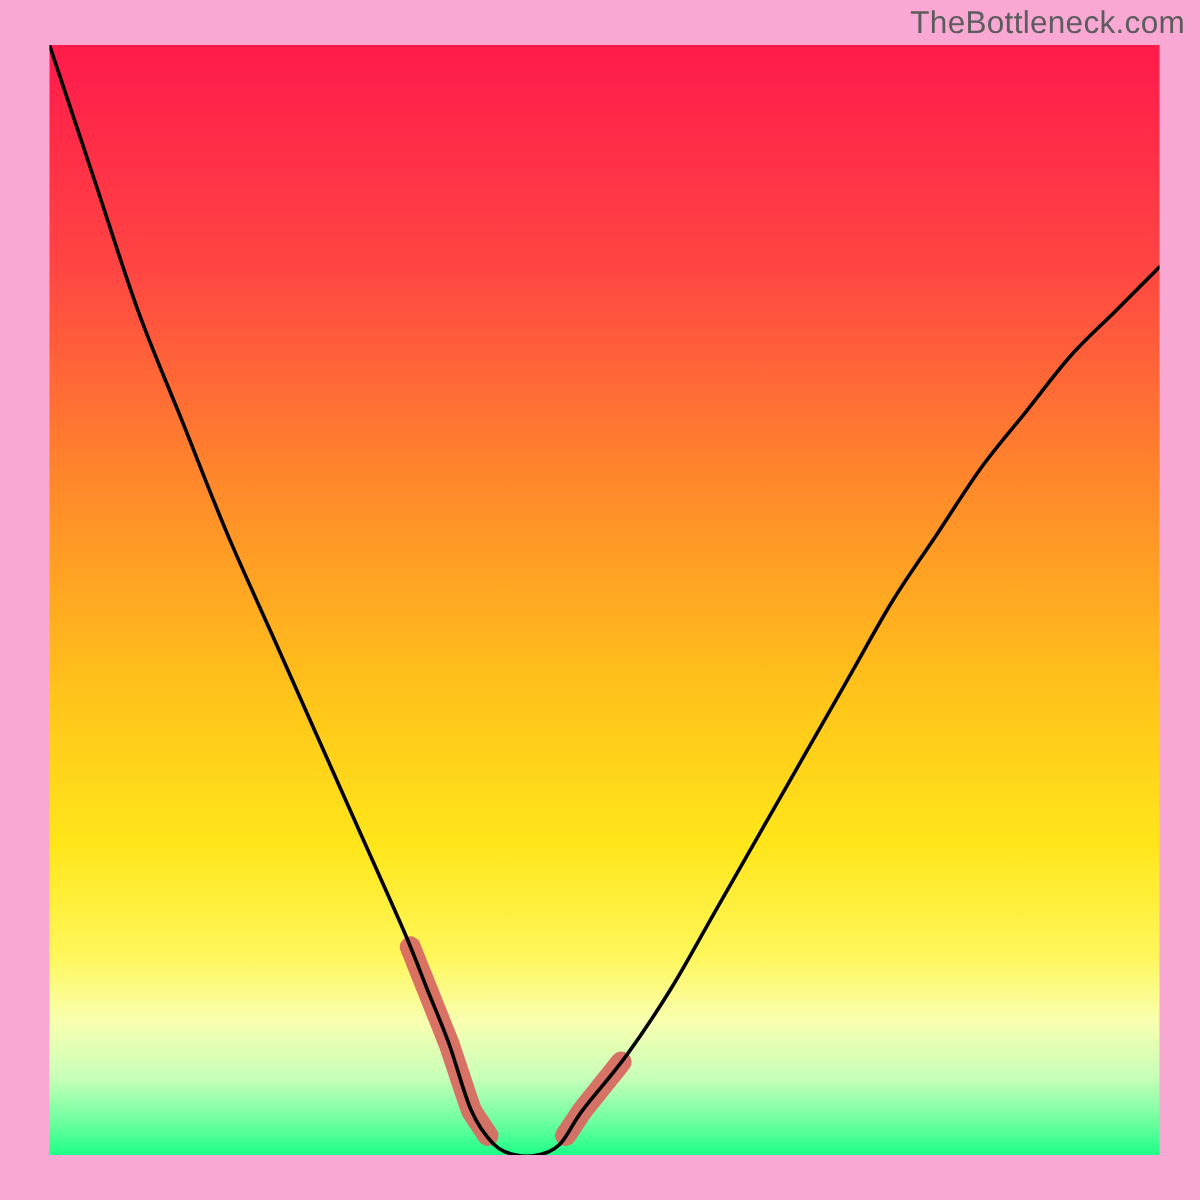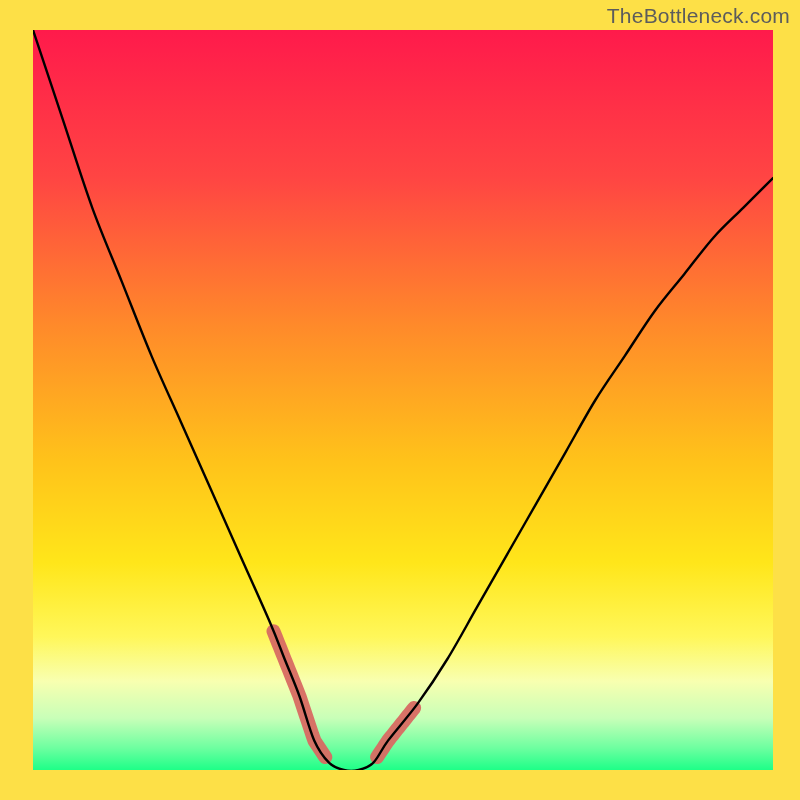--- a/index.html
+++ b/index.html
@@ -8,21 +8,21 @@
     width: 800px;
     height: 800px;
     background: #000;
     overflow: hidden;
     font-family: Arial, Helvetica, sans-serif;
   }
   .stage {
     position: relative;
     width: 800px;
     height: 800px;
-    background: #fde047;
+    background: #f9a8d4;
   }
   .watermark {
     position: absolute;
     top: 4px;
     right: 10px;
     color: #5c5c5c;
     font-size: 21px;
     letter-spacing: 0.2px;
     font-weight: 400;
     z-index: 10;

